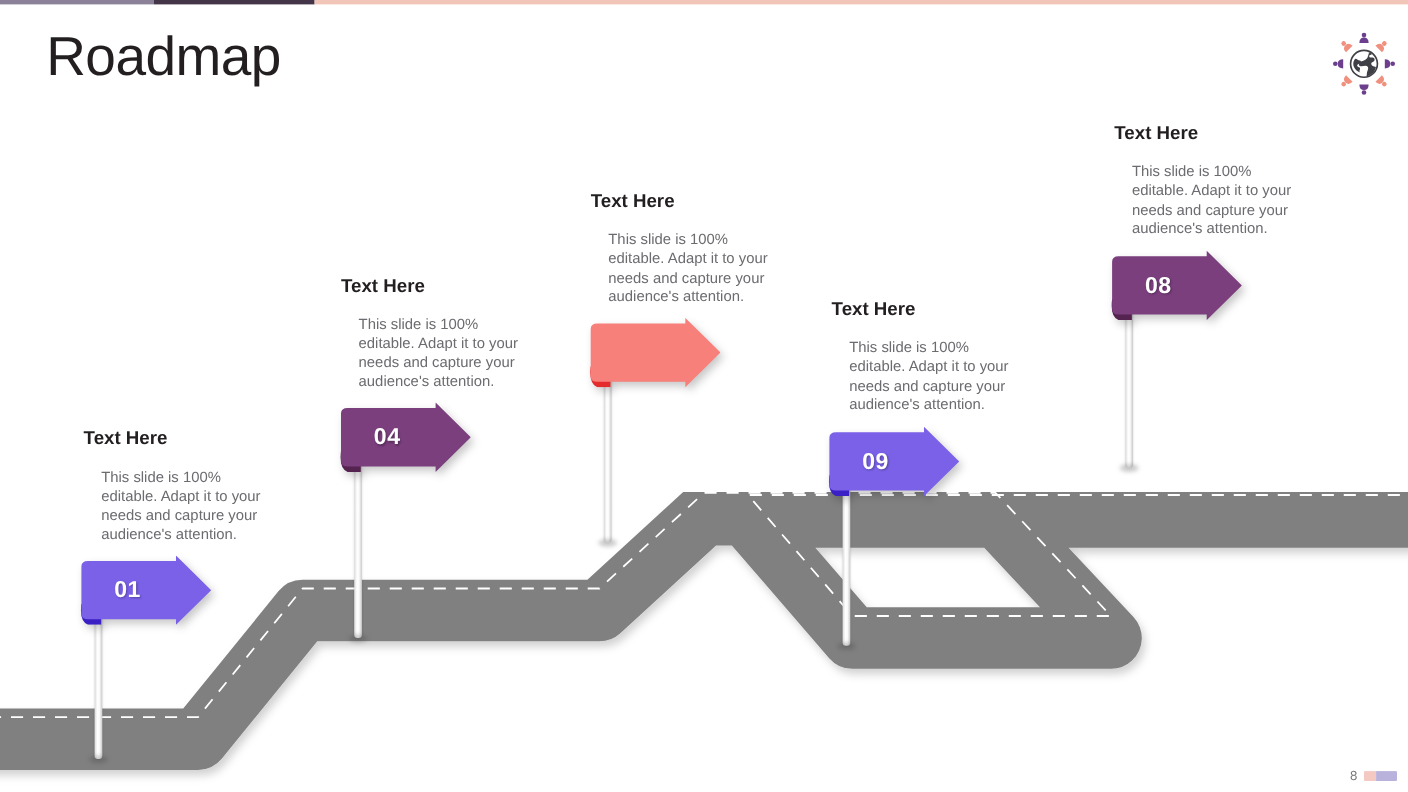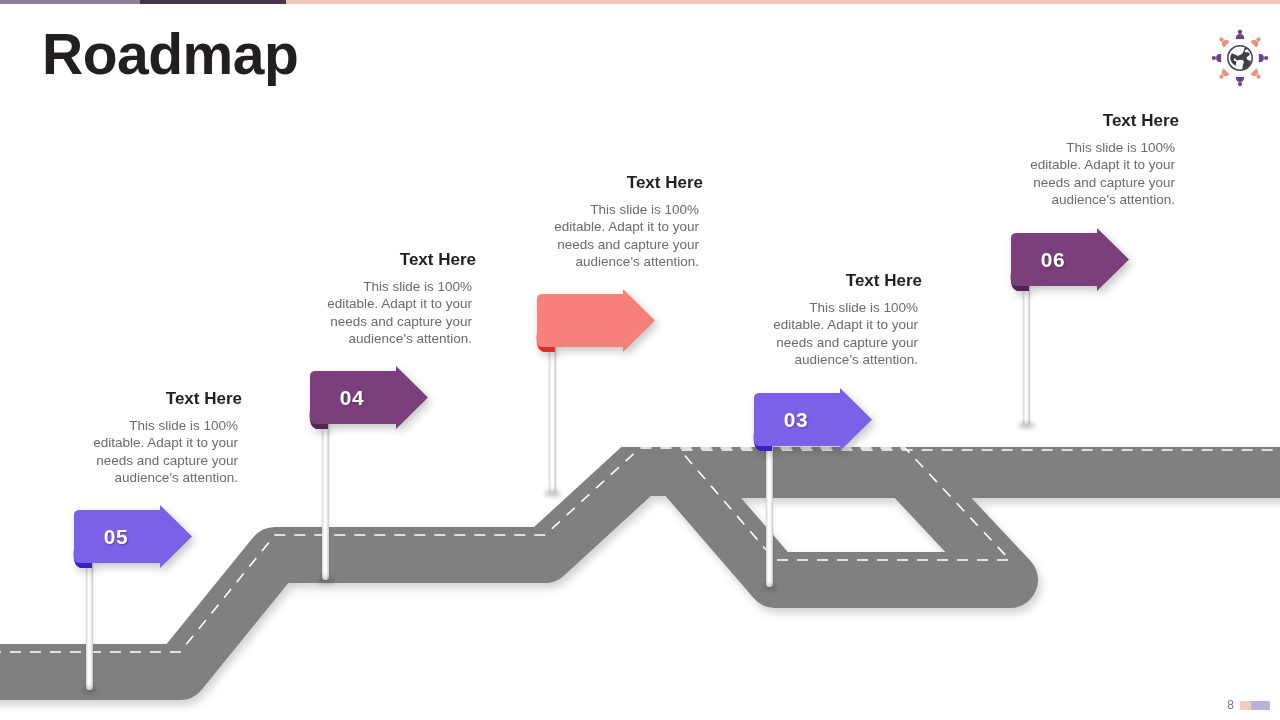--- a/index.html
+++ b/index.html
@@ -14,41 +14,41 @@
   
   .topbar{position:absolute;left:0;top:0;width:1280px;height:4px;display:flex;}
   .topbar .seg{height:4px;}
   .seg1{width:140px;}
   .seg2{width:146px;}
   .seg3{flex:1 1 auto;}
 
   
   .page-title{
     position:absolute;left:42px;top:26px;
-    font-size:57px;font-weight:bold;letter-spacing:-0.5px;
+    font-size:50px;font-weight:normal;letter-spacing:-0.5px;
     color:#231f20;line-height:1;
   }
 
   
   .logo{position:absolute;left:1208px;top:26px;width:64px;height:64px;}
   .logo svg{display:block;width:64px;height:64px;}
 
   
   .road-layer{position:absolute;left:0;top:0;width:1280px;height:720px;}
   .road-layer svg{display:block;}
 
   
-  .milestone{position:absolute;text-align:right;}
+  .milestone{position:absolute;}
   .ms-head{
     font-size:17px;font-weight:bold;color:#231f20;
     line-height:1.1;margin:0 0 8px 0;white-space:nowrap;
   }
   .ms-body{
     font-size:13.5px;color:#6b6b70;line-height:1.30;
-    width:158px;margin:4px;
+    width:158px;margin:16px;
   }
 
   
   .pole{
     position:absolute;width:7px;border-radius:3px;
     background:linear-gradient(to right,#d8d8d8 0%,#ffffff 36%,#fbfbfb 62%,#c9c9c9 100%);
     box-shadow:0 0 2px rgba(0,0,0,.18);
   }
   .pole::after{
     content:"";position:absolute;left:-5px;bottom:-4px;width:17px;height:7px;
@@ -177,21 +177,21 @@
     <p class="ms-body">This slide is 100% editable. Adapt it to your needs and capture your audience's attention.</p>
   </div>
   <div class="pole" style="left:86px;top:545px;height:145px;"></div>
   <div class="flag" style="left:68px;top:505px;">
     <div class="body">
       <svg viewBox="0 0 124 63" xmlns="http://www.w3.org/2000/svg">
         <path class="fold" d="M6 44 L24 44 L24 63 L12 63 Q4 60 6 44 Z" fill="#3a1fc4"></path>
         <path class="banner" d="M6 10 Q6 5 12 5 L92 5 L92 0 L124 31.5 L92 63 L92 58 L12 58 Q6 58 6 53 Z" fill="#7b61e8"></path>
       </svg>
     </div>
-    <div class="num">05</div>
+    <div class="num">01</div>
   </div>
 
   <div class="milestone" style="left:310px;top:251px;">
     <div class="ms-head">Text Here</div>
     <p class="ms-body">This slide is 100% editable. Adapt it to your needs and capture your audience's attention.</p>
   </div>
   <div class="pole" style="left:322px;top:405px;height:175px;"></div>
   <div class="flag" style="left:304px;top:366px;">
     <div class="body">
       <svg viewBox="0 0 124 63" xmlns="http://www.w3.org/2000/svg">
@@ -221,36 +221,36 @@
     <p class="ms-body">This slide is 100% editable. Adapt it to your needs and capture your audience's attention.</p>
   </div>
   <div class="pole" style="left:766px;top:427px;height:160px;"></div>
   <div class="flag" style="left:748px;top:388px;">
     <div class="body">
       <svg viewBox="0 0 124 63" xmlns="http://www.w3.org/2000/svg">
         <path class="fold" d="M6 44 L24 44 L24 63 L12 63 Q4 60 6 44 Z" fill="#3a1fc4"></path>
         <path class="banner" d="M6 10 Q6 5 12 5 L92 5 L92 0 L124 31.5 L92 63 L92 58 L12 58 Q6 58 6 53 Z" fill="#7b61e8"></path>
       </svg>
     </div>
-    <div class="num">03</div>
+    <div class="num">09</div>
   </div>
 
   <div class="milestone" style="left:1013px;top:112px;">
     <div class="ms-head">Text Here</div>
     <p class="ms-body">This slide is 100% editable. Adapt it to your needs and capture your audience's attention.</p>
   </div>
   <div class="pole" style="left:1023px;top:267px;height:158px;"></div>
   <div class="flag" style="left:1005px;top:228px;">
     <div class="body">
       <svg viewBox="0 0 124 63" xmlns="http://www.w3.org/2000/svg">
         <path class="fold" d="M6 44 L24 44 L24 63 L12 63 Q4 60 6 44 Z" fill="#54234f"></path>
         <path class="banner" d="M6 10 Q6 5 12 5 L92 5 L92 0 L124 31.5 L92 63 L92 58 L12 58 Q6 58 6 53 Z" fill="#7b3f7e"></path>
       </svg>
     </div>
-    <div class="num">06</div>
+    <div class="num">08</div>
   </div>
 
   <div class="footer">
     <span class="pagenum">8</span>
     <span class="footbar">
       <i class="fb1" style="background: rgb(243, 201, 194);"></i>
       <i class="fb2" style="background: rgb(185, 178, 221);"></i>
     </span>
   </div>
 

